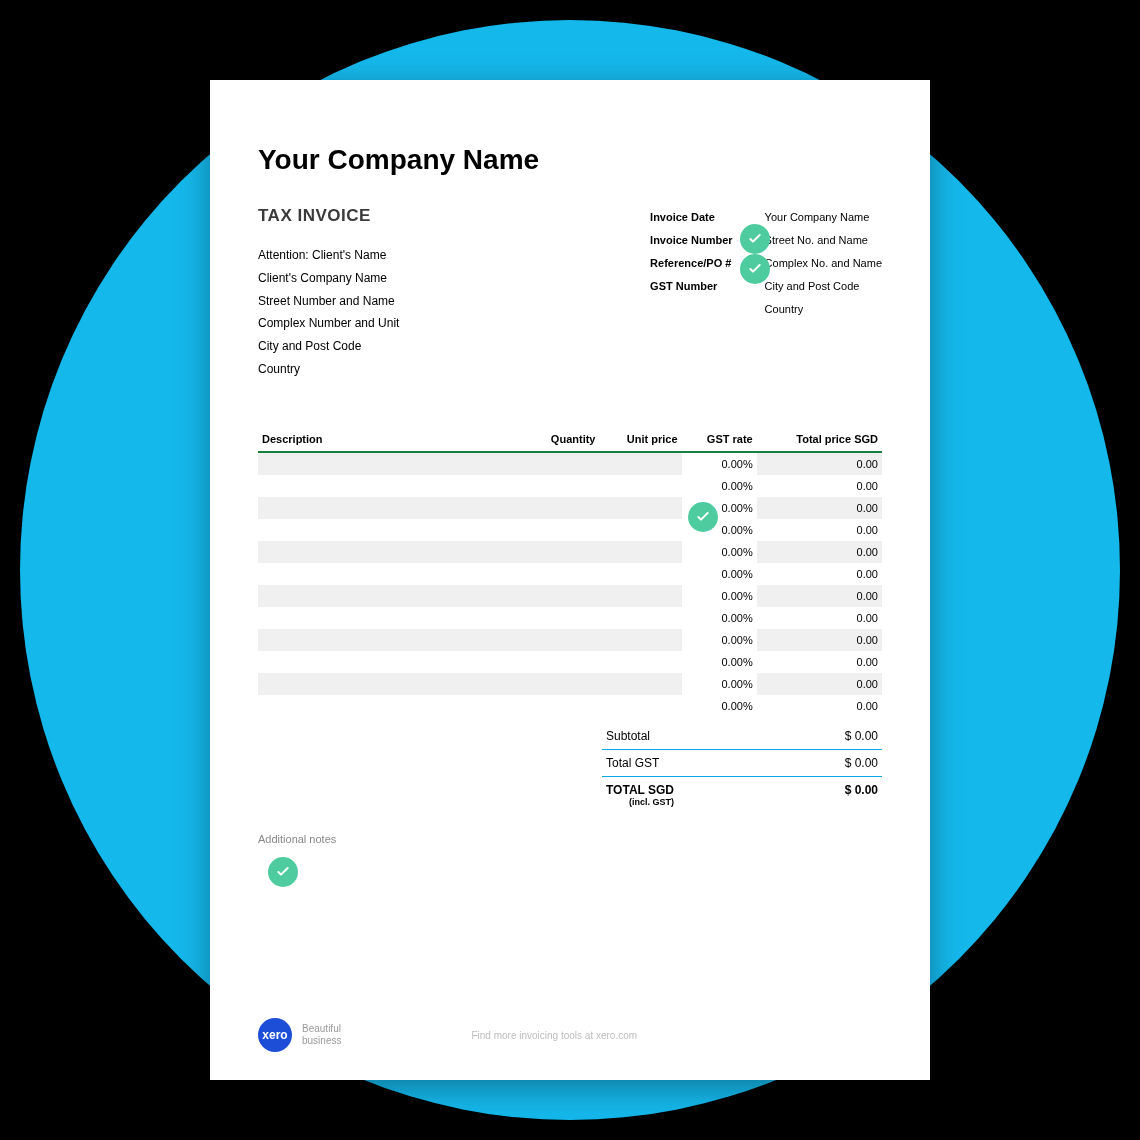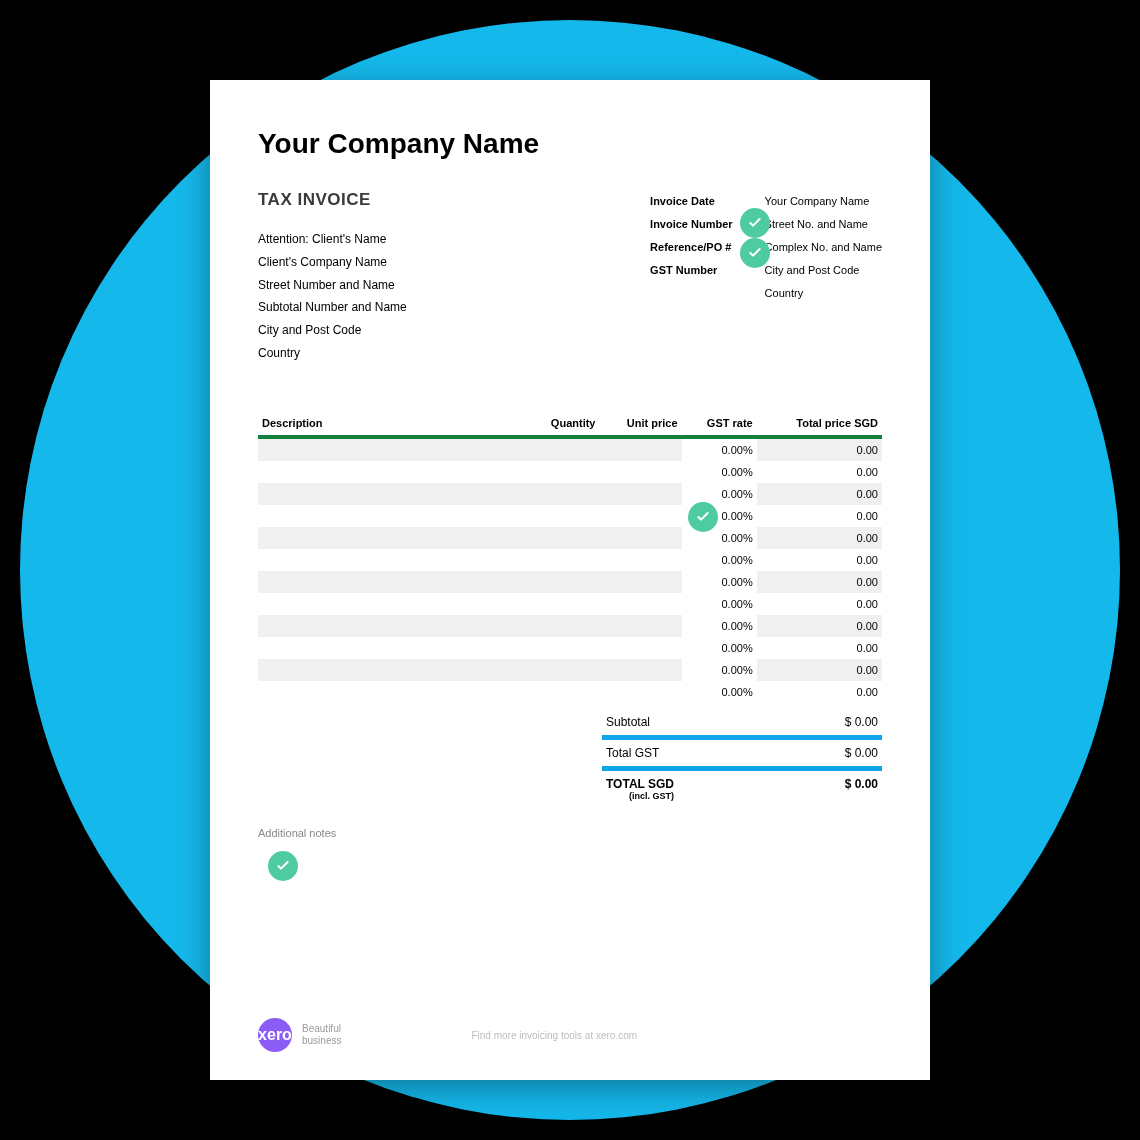--- a/index.html
+++ b/index.html
@@ -17,21 +17,21 @@
     border-radius:50%;
     background:#15b8eb;
   }
   .page{
     position:absolute;
     left:210px;top:80px;
     width:720px;height:1000px;
     background:#fff;
     box-shadow:0 8px 30px rgba(0,0,0,0.35);
     box-sizing:border-box;
-    padding:48px 48px 30px 48px;
+    padding:64px 48px 30px 48px;
     color:#000;
   }
   .company-name{
     font-size:28px;
     font-weight:700;
     margin-bottom:30px;
   }
   .header-row{
     display:flex;
     justify-content:space-between;
@@ -62,21 +62,21 @@
   .table{
     margin-top:46px;
     width:100%;
     border-collapse:collapse;
     font-size:11px;
   }
   .table thead th{
     text-align:left;
     font-weight:700;
     padding:6px 4px;
-    border-bottom:4px solid #15803d;
+    border-bottom:2px solid #15803d;
     font-size:11px;
   }
   .table thead th.num{text-align:right}
   .table tbody td{
     padding:5px 4px;
     text-align:right;
     height:12px;
     font-size:11px;
   }
   .table tbody tr:nth-child(odd) td{background:#f0f0f0}
@@ -86,21 +86,21 @@
   .totals{
     margin-top:6px;
     margin-left:auto;
     width:280px;
     font-size:12px;
   }
   .totals .row{
     display:flex;
     justify-content:space-between;
     padding:6px 4px;
-    border-top:5px solid #0ea5e9;
+    border-top:1px solid #0ea5e9;
   }
   .totals .row.first{border-top:none}
   .totals .row.big .lab{font-weight:800}
   .totals .row.big .val{font-weight:800}
   .totals .sub{font-size:9px;font-weight:700;display:block;text-align:right}
   .due{
     margin-top:26px;
     font-size:14px;
     font-weight:700;
     display:flex;
@@ -116,24 +116,24 @@
     position:absolute;
     left:48px;right:48px;bottom:28px;
     display:flex;
     align-items:center;
     gap:10px;
     color:#9a9a9a;
     font-size:10px;
   }
   .xero-logo{
     width:34px;height:34px;border-radius:50%;
-    background:#8b5cf6;
+    background:#1d4ed8;
     color:#fff;
     display:flex;align-items:center;justify-content:center;
-    font-size:16px;font-weight:600;
+    font-size:12px;font-weight:600;
   }
   .footer .tag{line-height:1.2}
   .footer .link{margin-left:120px;color:#bdbdbd}
   
   .check{
     width:30px;height:30px;border-radius:50%;
     background:#4fcba0;
     display:inline-flex;align-items:center;justify-content:center;
     flex:0 0 auto;
   }
@@ -149,21 +149,21 @@
 
   <div class="company-name">Your Company Name</div>
 
   <div class="header-row">
     <div class="left-block">
       <div class="doc-title">TAX INVOICE</div>
       <div class="client-lines">
         <div>Attention: Client's Name</div>
         <div>Client's Company Name</div>
         <div>Street Number and Name</div>
-        <div>Subtotal Number and Name</div>
+        <div>Complex Number and Unit</div>
         <div>City and Post Code</div>
         <div>Country</div>
       </div>
     </div>
 
     <div class="right-block">
       <div class="right-labels">
         <div>Invoice Date</div>
         <div>Invoice Number</div>
         <div>Reference/PO #</div>

